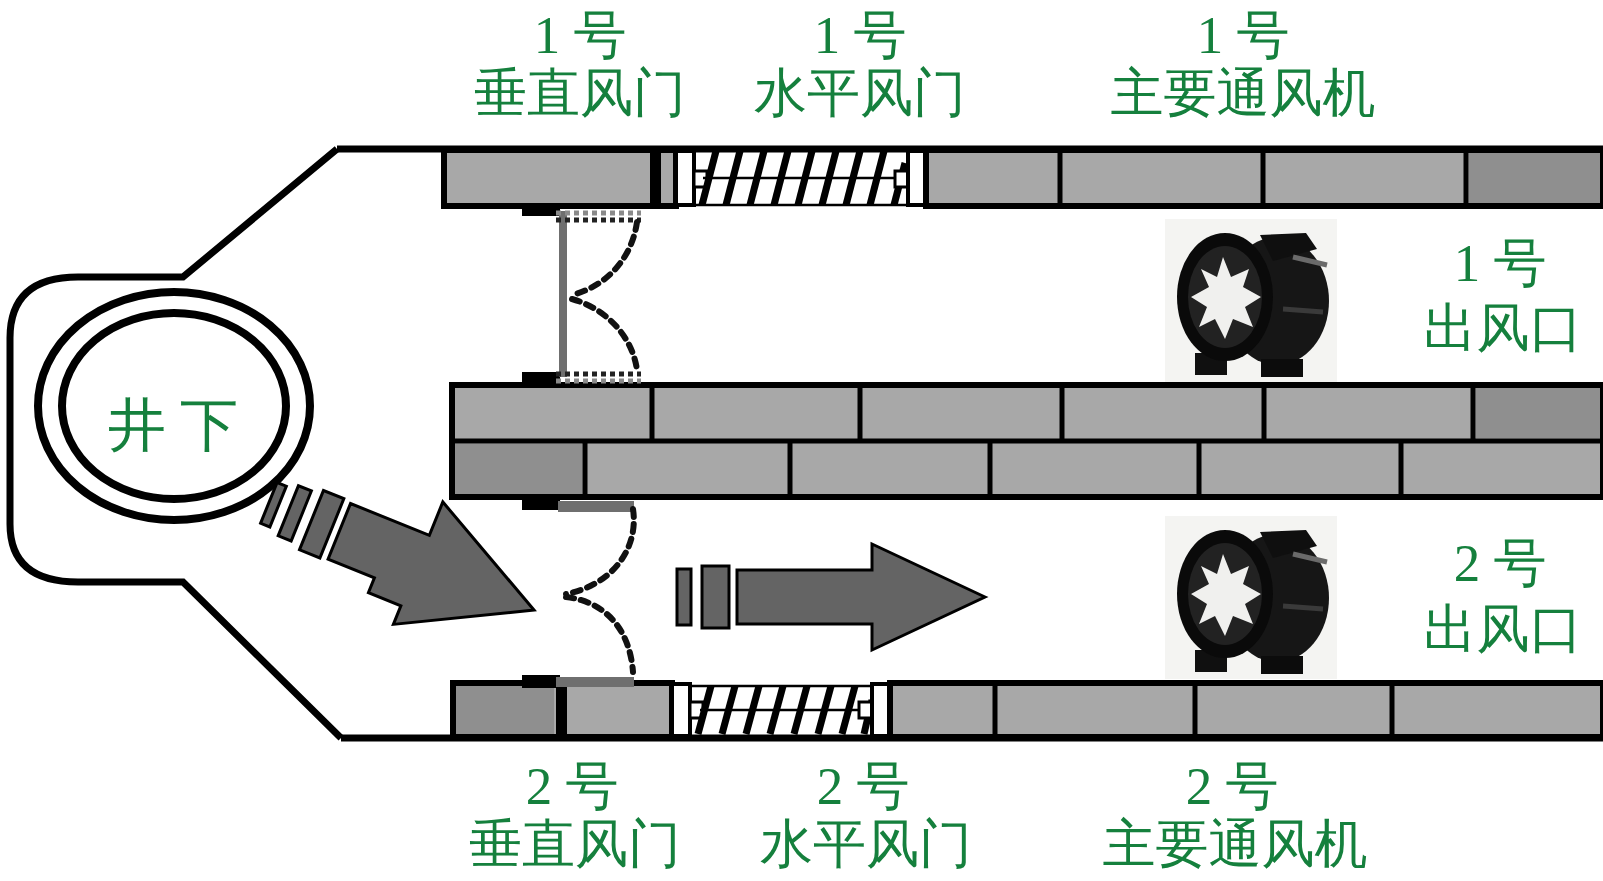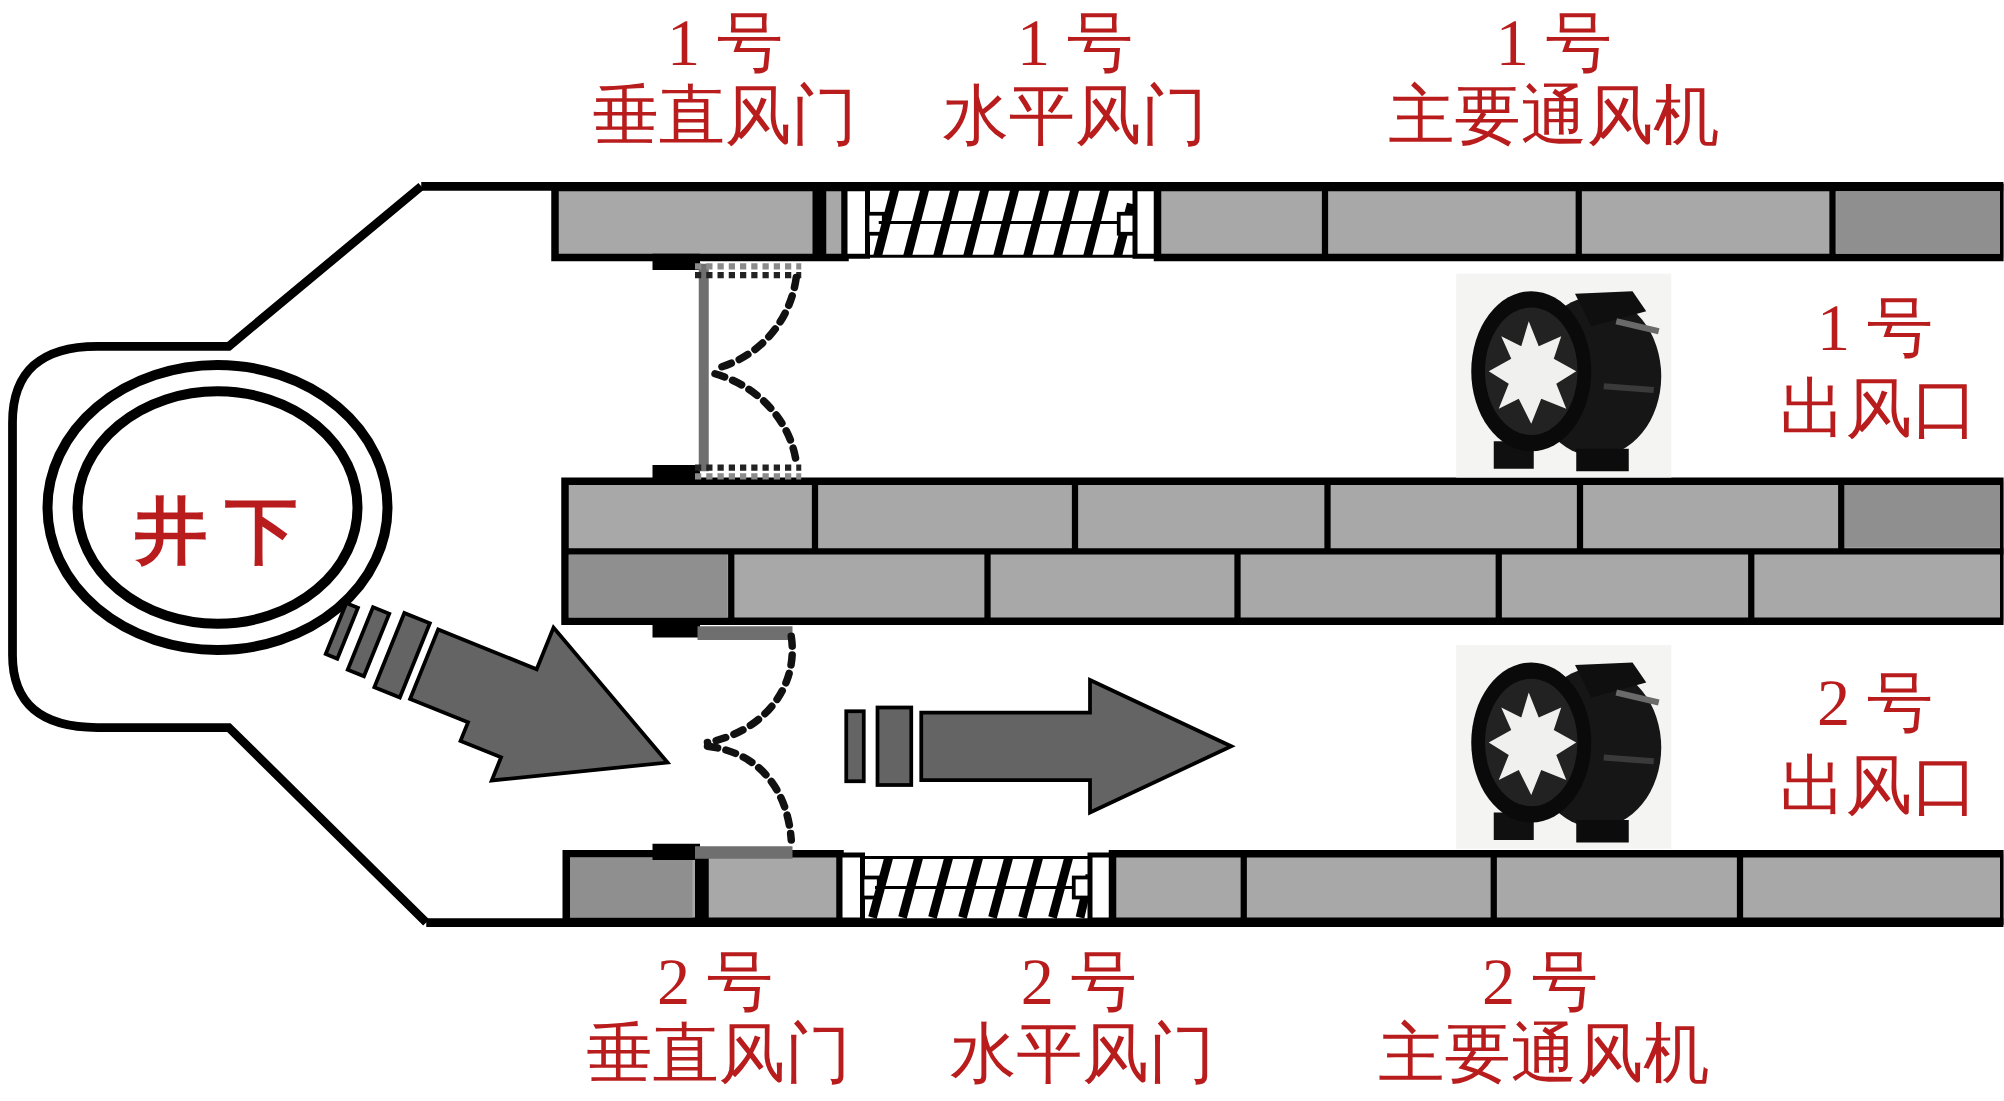--- a/index.html
+++ b/index.html
@@ -1,20 +1,20 @@
 <!DOCTYPE html>
 <html style="--c-brick: #a8a8a8; --c-brick_dark: #8f8f8f; --c-door_panel: #6f6f6f; --c-arrow: #646464; --c-fan_bg: #f4f4f2; --c-line: #000000;"><head>
 <meta charset="utf-8">
 <style>
   html,body{margin:0;padding:0;background:#fff;}
   .stage{position:relative;width:1603px;height:881px;background:#fff;overflow:hidden;
          font-family:"Liberation Serif","DejaVu Serif",serif;}
   .stage svg{position:absolute;left:0;top:0;}
   .lbl{position:absolute;transform:translateX(-50%);font-size:53px;line-height:1.1;
-       white-space:nowrap;color:#b91c1c;}
+       white-space:nowrap;color:#15803d;}
   .shaft-lbl{font-size:58px;letter-spacing:14px;}
   
   .ln{stroke:#000;fill:none;}
   .brick{fill:var(--c-brick,#a8a8a8);stroke:#000;stroke-width:6;}
   .bdiv{stroke:#000;stroke-width:5;}
   .darkb{fill:var(--c-brick_dark,#8f8f8f);}
   .whitef{fill:#fff;stroke:#000;}
   .blackf{fill:#000;}
   .panel{fill:var(--c-door_panel,#6f6f6f);}
   .arrowf{fill:var(--c-arrow,#646464);stroke:#000;stroke-width:3;}
@@ -174,21 +174,21 @@
         <line x1="118" y1="90" x2="158" y2="93" stroke="#3a3a3a" stroke-width="5"></line>
         <rect x="30" y="134" width="32" height="22" fill="#101010"></rect>
         <rect x="96" y="140" width="42" height="18" fill="#0c0c0c"></rect>
         <ellipse cx="60" cy="78" rx="48" ry="64" fill="#0a0a0a"></ellipse>
         <ellipse cx="60" cy="78" rx="37" ry="51" fill="#222"></ellipse>
         <polygon fill="#f0f0ee" points="58,38 66,58 84,50 78,68 96,78 80,88 88,108 68,100 60,120 50,100 34,108 42,88 26,78 44,68 36,50 52,58"></polygon>
       </g>
     </g>
   </svg>
 
-  <div class="lbl shaft-lbl" style="left:180px;top:394px;font-weight:bold;">井下</div>
+  <div class="lbl shaft-lbl" style="left:180px;top:394px;">井下</div>
 
   <div class="lbl" style="left:580px;top:6px;">1 号</div>
   <div class="lbl" style="left:580px;top:64px;">垂直风门</div>
   <div class="lbl" style="left:860px;top:6px;">1 号</div>
   <div class="lbl" style="left:860px;top:64px;">水平风门</div>
   <div class="lbl" style="left:1243px;top:6px;">1 号</div>
   <div class="lbl" style="left:1243px;top:64px;">主要通风机</div>
 
   <div class="lbl" style="left:1500px;top:234px;">1 号</div>
   <div class="lbl" style="left:1503px;top:299px;">出风口</div>

